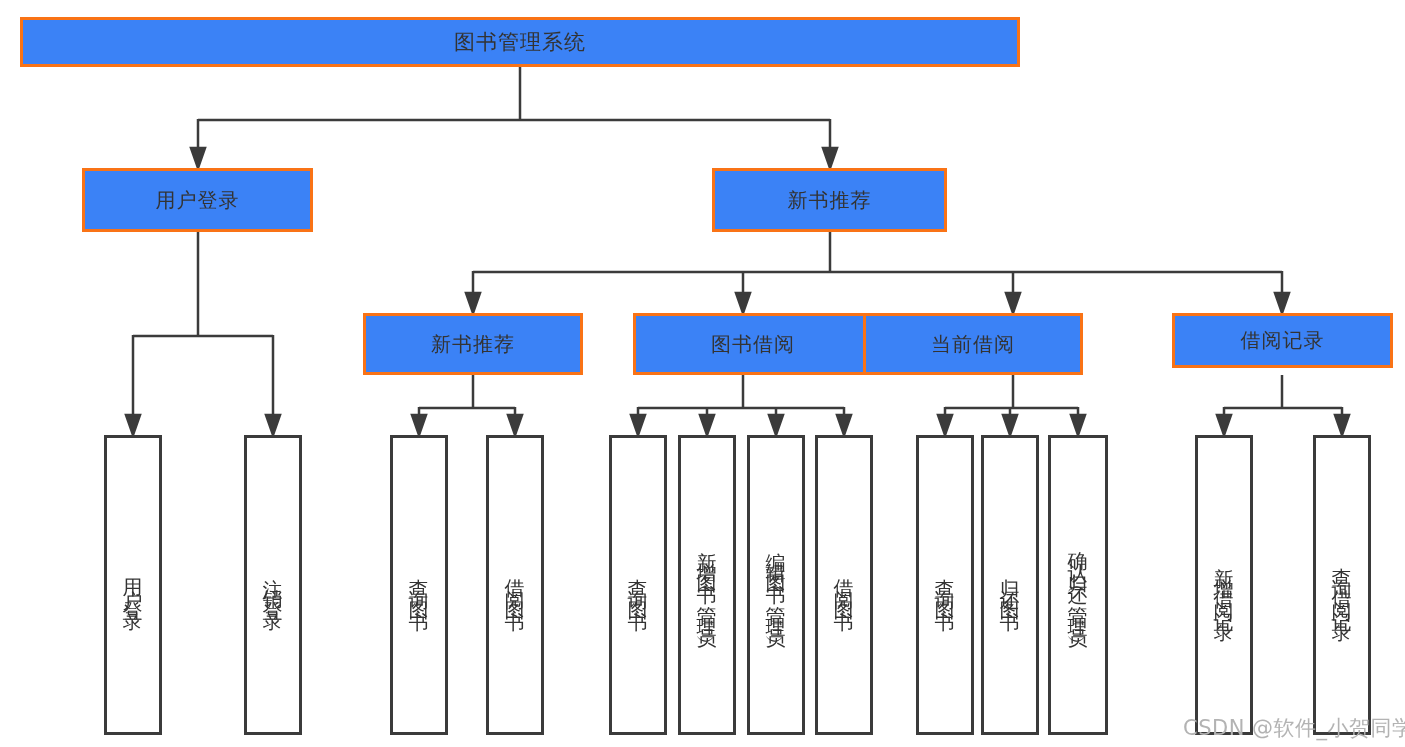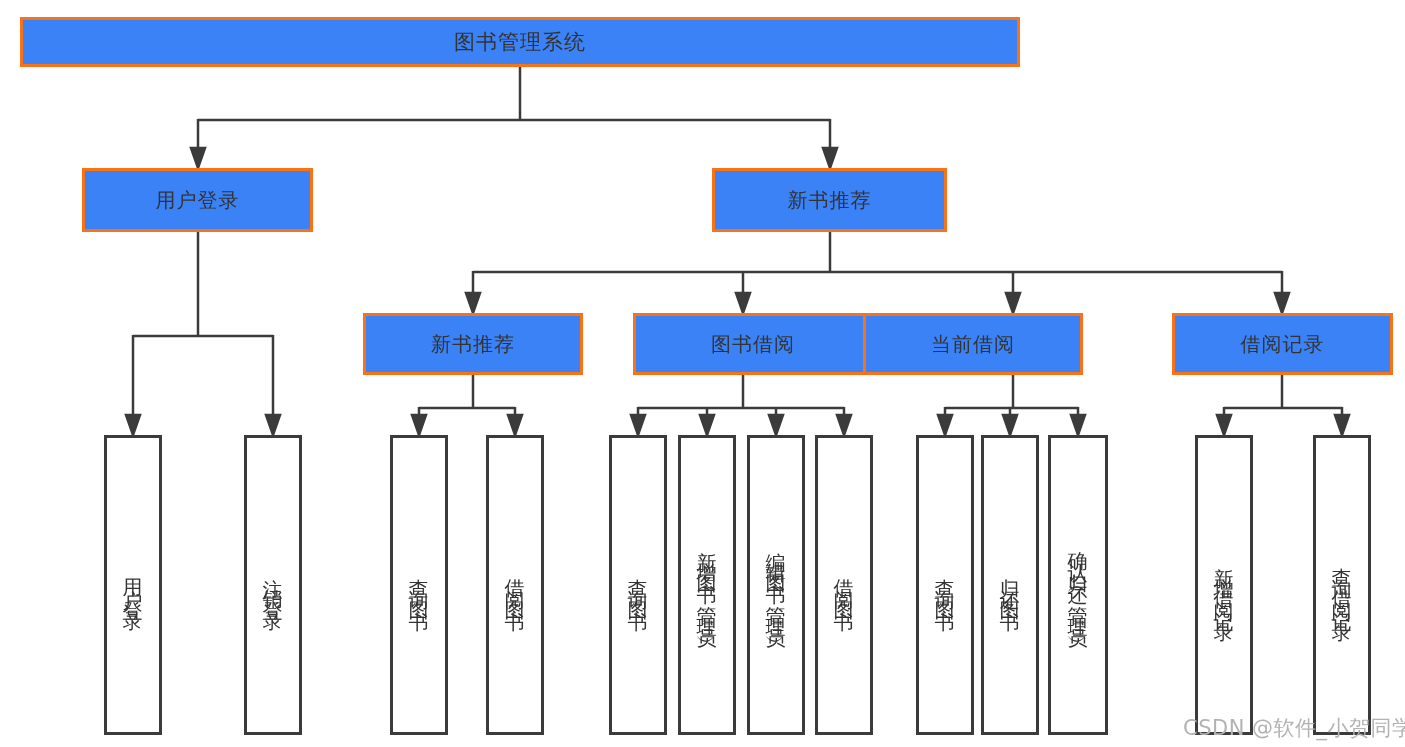--- a/index.html
+++ b/index.html
@@ -127,21 +127,21 @@
 
   <div class="hbox" style="left:363px;top:313px;width:220px;height:62px">
     <span>新书推荐</span>
   </div>
   <div class="hbox" style="left:633px;top:313px;width:240px;height:62px">
     <span>图书借阅</span>
   </div>
   <div class="hbox" style="left:863px;top:313px;width:220px;height:62px">
     <span>当前借阅</span>
   </div>
-  <div class="hbox" style="left:1172px;top:313px;width:221px;height:62px">
+  <div class="hbox" style="left:1172px;top:313px;width:221px;height:55px">
     <span>借阅记录</span>
   </div>
 
   <div class="vbox" style="left:104px;top:435px;width:58px;height:300px">用户登录</div>
   <div class="vbox" style="left:244px;top:435px;width:58px;height:300px">注销登录</div>
 
   <div class="vbox" style="left:390px;top:435px;width:58px;height:300px">查询图书</div>
   <div class="vbox" style="left:486px;top:435px;width:58px;height:300px">借阅图书</div>
 
   <div class="vbox" style="left:609px;top:435px;width:58px;height:300px">查询图书</div>

